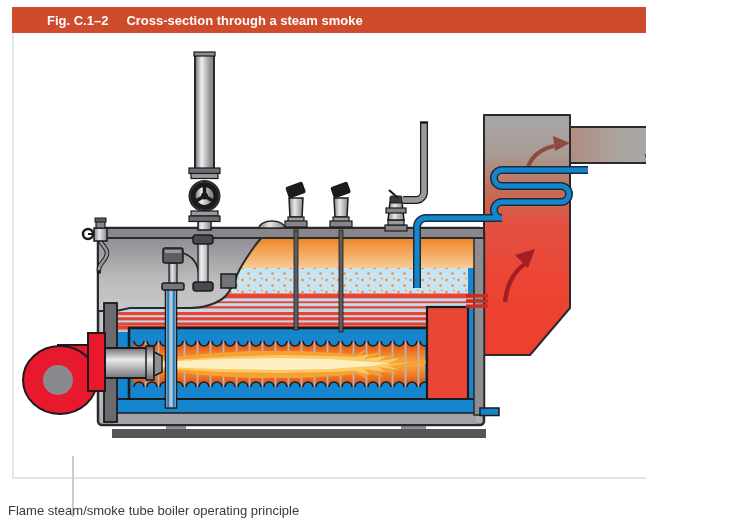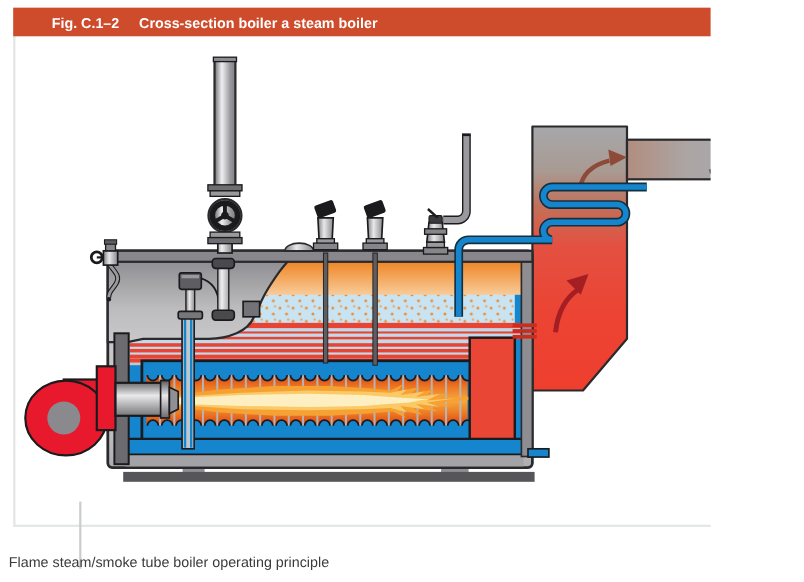--- a/index.html
+++ b/index.html
@@ -17,21 +17,21 @@
 </style>
 </head>
 <body>
 
 <div class="page">
 
   <div class="figure-box"></div>
 
   <div class="figure-header">
     <span class="fig-label">Fig. C.1–2</span>
-    <span class="fig-title">Cross-section boiler a steam boiler</span>
+    <span class="fig-title">Cross-section through a steam smoke</span>
   </div>
 
   <svg class="diagram" width="731" height="529" viewBox="0 0 731 529">
     <defs>
       <linearGradient id="shellGrad" x1="0" y1="228" x2="0" y2="425" gradientUnits="userSpaceOnUse">
         <stop offset="0" stop-color="#7F7F84"></stop>
           <stop offset="0.45" stop-color="#C7C7C9"></stop>
         <stop offset="0.8" stop-color="#C2C2C4"></stop>
           <stop offset="1" stop-color="#ADADAF"></stop>
       </linearGradient>

